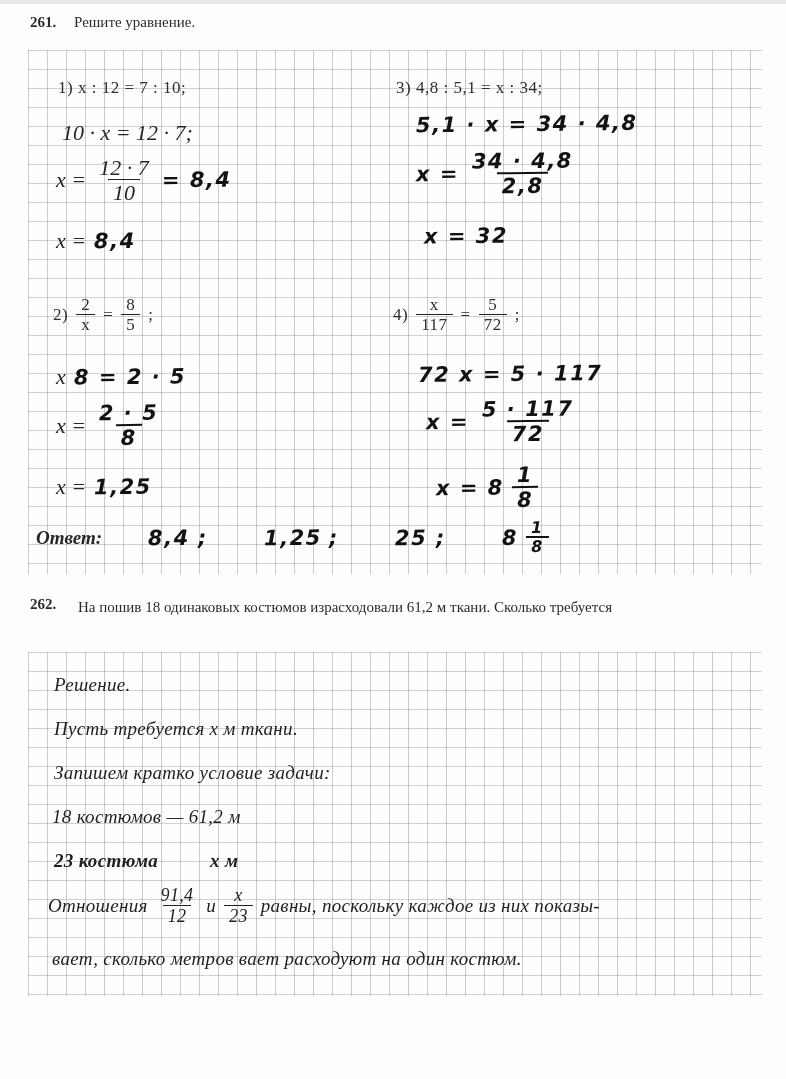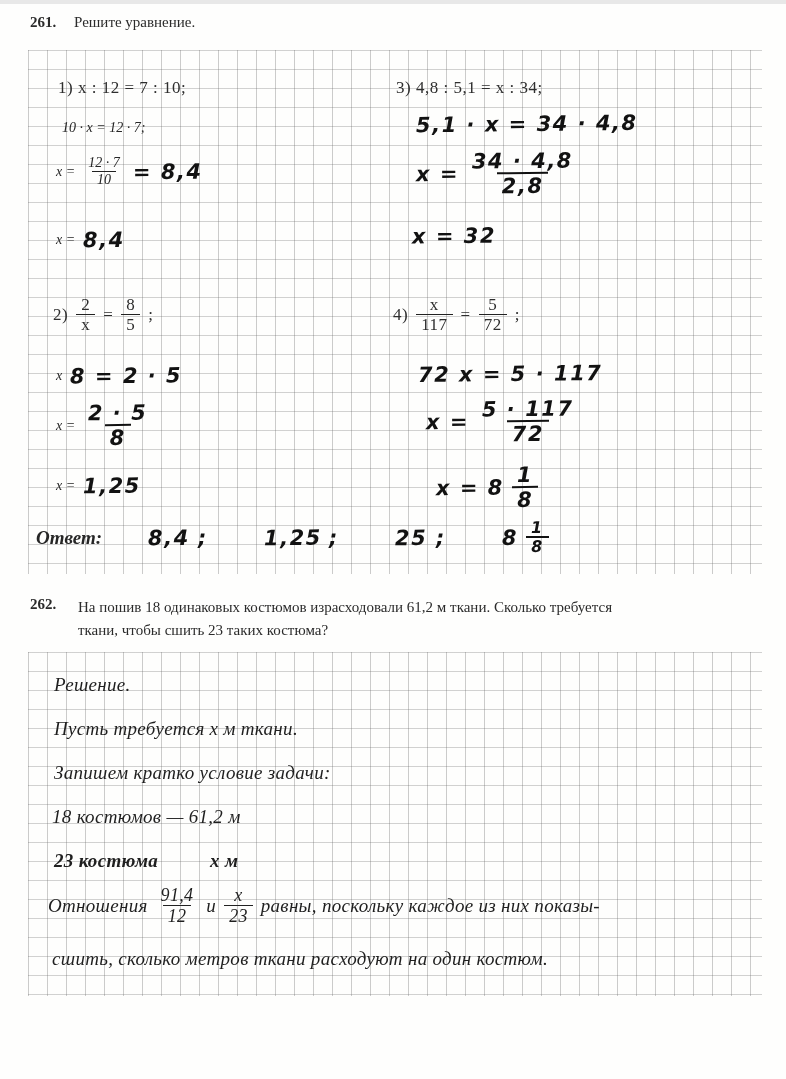--- a/index.html
+++ b/index.html
@@ -13,21 +13,21 @@
   .ptext{position:absolute;font-size:15px;line-height:23px;width:690px;}
   
   .grid{
     position:absolute;
     background-image:
       repeating-linear-gradient(to right, rgba(105,105,105,.34) 0 1px, transparent 1px 19px),
       repeating-linear-gradient(to bottom, rgba(105,105,105,.30) 0 1px, transparent 1px 19px);
   }
   .line{position:absolute;white-space:nowrap;}
   .serif{font-size:17px;color:#2e2e2e;letter-spacing:.5px;}
-  .it{font-style:italic;font-family:"Liberation Serif",serif;font-size:14px;color:#262626;}
+  .it{font-style:italic;font-family:"Liberation Serif",serif;font-size:22px;color:#262626;}
   .itb{font-style:italic;font-weight:bold;}
   .hw{
     font-family:"DejaVu Sans",sans-serif;font-weight:bold;font-style:italic;
     font-size:21px;color:#121212;letter-spacing:1.5px;
     transform:rotate(-.6deg);display:inline-block;
   }
   .row{display:flex;align-items:center;gap:8px;}
   .frac{display:inline-flex;flex-direction:column;align-items:center;vertical-align:middle;line-height:1.05;}
   .frac .num{padding:0 5px;}
   .frac .den{border-top:1.5px solid #222;padding:1px 5px 0 5px;}
@@ -65,21 +65,21 @@
 
     <div class="line serif" style="left:368px;top:28px;">3) 4,8 : 5,1 = x : 34;</div>
     <div class="line hw" style="left:388px;top:62px;">5,1 · x = 34 · 4,8</div>
     <div class="line row" style="left:388px;top:100px;">
       <span class="hw">x =</span>
       <span class="frac hwf hw">
         <span class="num">34 · 4,8</span>
         <span class="den">2,8</span>
       </span>
     </div>
-    <div class="line hw" style="left:384px;top:174px;text-align:center;">x = 32</div>
+    <div class="line hw" style="left:396px;top:174px;text-align:center;">x = 32</div>
 
     <div class="line row serif" style="left:25px;top:246px;">
       <span>2)</span>
       <span class="frac">
         <span class="num">2</span>
         <span class="den">x</span>
       </span>
       <span>=</span>
       <span class="frac">
         <span class="num">8</span>
@@ -145,21 +145,20 @@
         <span class="num">1</span>
         <span class="den">8</span>
       </span>
     </div>
   </div>
 
   <div class="phead" style="top:592px;">
     <span class="pnum">262.</span>
   </div>
   <div class="ptext" style="left:78px;top:592px;">На пошив 18 одинаковых костюмов израсходовали 61,2 м ткани. Сколько требуется</div>
-  <div class="ptext" style="left:78px;top:615px;">ткани, чтобы сшить 23 таких костюма?</div>
 
   <div class="grid" style="left:28px;top:648px;width:734px;height:344px;">
     <div class="line sol-line" style="left:26px;top:22px;">Решение.</div>
     <div class="line sol-line" style="left:26px;top:110px;">Запишем кратко условие задачи:</div>
     <div class="line sol-line" style="left:26px;top:66px;">Пусть требуется x м ткани.</div>
     <div class="line sol-line" style="left:24px;top:154px;">18 костюмов — 61,2 м</div>
     <div class="line sol-line" style="left:26px;top:198px;font-weight:bold;">
       <span>23 костюма</span><span class="gap"></span><span>x м</span>
     </div>
     <div class="line row sol-line" style="left:20px;top:234px;">
@@ -168,16 +167,16 @@
         <span class="num">91,4</span>
         <span class="den">12</span>
       </span>
       <span>и</span>
       <span class="frac" style="font-size:18px;">
         <span class="num">x</span>
         <span class="den">23</span>
       </span>
       <span>равны, поскольку каждое из них показы-</span>
     </div>
-    <div class="line sol-line" style="left:24px;top:296px;">сшить, сколько метров ткани расходуют на один костюм.</div>
+    <div class="line sol-line" style="left:24px;top:296px;">вает, сколько метров вает расходуют на один костюм.</div>
   </div>
 
 </div>
 
 </body></html>

